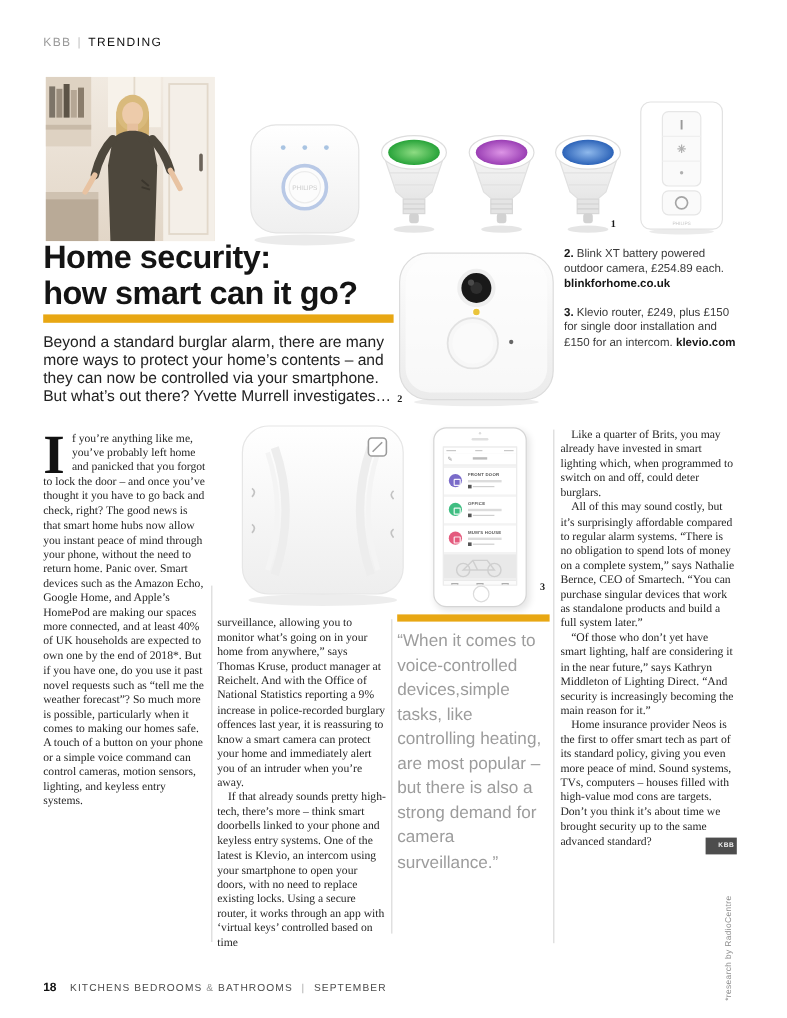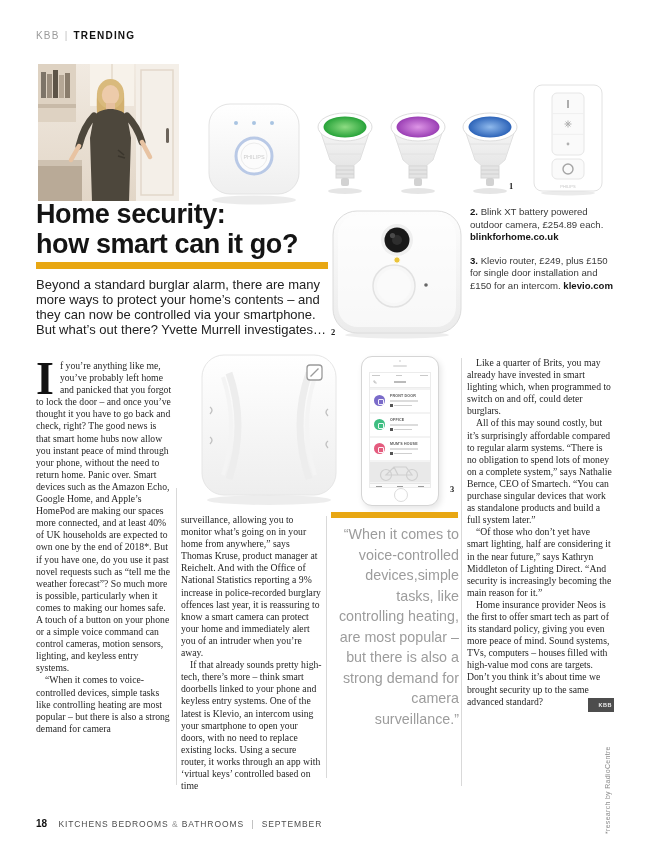--- a/index.html
+++ b/index.html
@@ -4,21 +4,21 @@
 <style>
   html,body{margin:0;padding:0;background:#fff;}
   .page{position:relative;width:656px;height:848px;background:#ffffff;overflow:hidden;
         font-family:"Liberation Sans",sans-serif;color:#222;}
   .abs{position:absolute;}
 
   
   .masthead{left:36px;top:30px;font-size:10px;letter-spacing:1.2px;}
   .masthead .brand{color:#9a9a9a;font-weight:400;}
   .masthead .pipe{color:#c2c2c2;margin:0 5px;}
-  .masthead .section{color:#111;font-weight:700;}
+  .masthead .section{color:#111;font-weight:400;}
 
   
   .headline{left:36px;top:199px;width:310px;font-size:27px;line-height:30px;font-weight:700;
             color:#141414;letter-spacing:-0.4px;}
   .goldbar{background:#E8A713;}
   .bar-head{left:36px;top:262px;width:292px;height:7px;}
   .standfirst{left:36px;top:277px;width:294px;font-size:13px;line-height:15px;color:#222;}
 
   
   .prodlist{left:470px;top:206px;width:148px;font-size:9.6px;line-height:12.6px;color:#3a3a3a;}
@@ -34,21 +34,21 @@
   .col4{left:467px;top:357px;width:147px;}
   .dropcap{float:left;font-family:"Liberation Serif",serif;font-weight:700;font-size:46px;
            line-height:35px;padding:1px 6px 0 0;color:#111;}
   .vrule{width:1px;background:#d9d9d9;}
   .rule1{left:176px;top:488px;height:297px;}
   .rule2{left:326px;top:516px;height:262px;}
   .rule3{left:461px;top:358px;height:428px;}
 
   
   .bar-quote{left:331px;top:512px;width:127px;height:6px;}
-  .pullquote{left:331px;top:524px;width:128px;font-size:14.3px;line-height:20.5px;color:#9c9c9c;text-align:right;}
+  .pullquote{left:331px;top:524px;width:128px;font-size:14.3px;line-height:20.5px;color:#9c9c9c;}
 
   
   .numlabel{font-size:8.5px;font-weight:700;color:#1a1a1a;font-family:"Liberation Serif",serif;}
 
   
   .endbadge{float:right;background:#4d4d4d;color:#f0f0f0;font-family:"Liberation Sans",sans-serif;
             font-size:5.5px;font-weight:700;letter-spacing:.5px;padding:1px 2px;margin-top:2px;}
 
   
   .footer{left:36px;top:818px;font-size:8.5px;letter-spacing:0.9px;color:#4c4c4c;}
@@ -342,21 +342,20 @@
     <span class="homebtn"></span>
   </div>
   <div class="abs numlabel" style="left:450px;top:484px;">3</div>
 
   <div class="abs vrule rule1"></div>
   <div class="abs vrule rule2"></div>
   <div class="abs vrule rule3"></div>
 
   <div class="abs bodytext col1">
     <p><span class="dropcap">I</span><span>f you’re anything like me, you’ve probably left home and panicked that you forgot to lock the door – and once you’ve thought it you have to go back and check, right? The good news is that smart home hubs now allow you instant peace of mind through your phone, without the need to return home. Panic over. Smart devices such as the Amazon Echo, Google Home, and Apple’s HomePod are making our spaces more connected, and at least 40% of UK households are expected to own one by the end of 2018*. But if you have one, do you use it past novel requests such as “tell me the weather forecast”? So much more is possible, particularly when it comes to making our homes safe. A touch of a button on your phone or a simple voice command can control cameras, motion sensors, lighting, and keyless entry systems.</span></p>
-    <p class="ind">“When it comes to voice-controlled devices, simple tasks like controlling heating are most popular – but there is also a strong demand for camera</p>
   </div>
 
   <div class="abs bodytext col2">
     <p>surveillance, allowing you to monitor what’s going on in your home from anywhere,” says Thomas Kruse, product manager at Reichelt. And with the Office of National Statistics reporting a 9% increase in police-recorded burglary offences last year, it is reassuring to know a smart camera can protect your home and immediately alert you of an intruder when you’re away.</p>
     <p class="ind">If that already sounds pretty high-tech, there’s more – think smart doorbells linked to your phone and keyless entry systems. One of the latest is Klevio, an intercom using your smartphone to open your doors, with no need to replace existing locks. Using a secure router, it works through an app with ‘virtual keys’ controlled based on time</p>
   </div>
 
   <div class="abs goldbar bar-quote"></div>
   <div class="abs pullquote">“When it comes to voice-controlled devices,simple tasks, like controlling heating, are most popular – but there is also a strong demand for camera surveillance.”</div>
 

